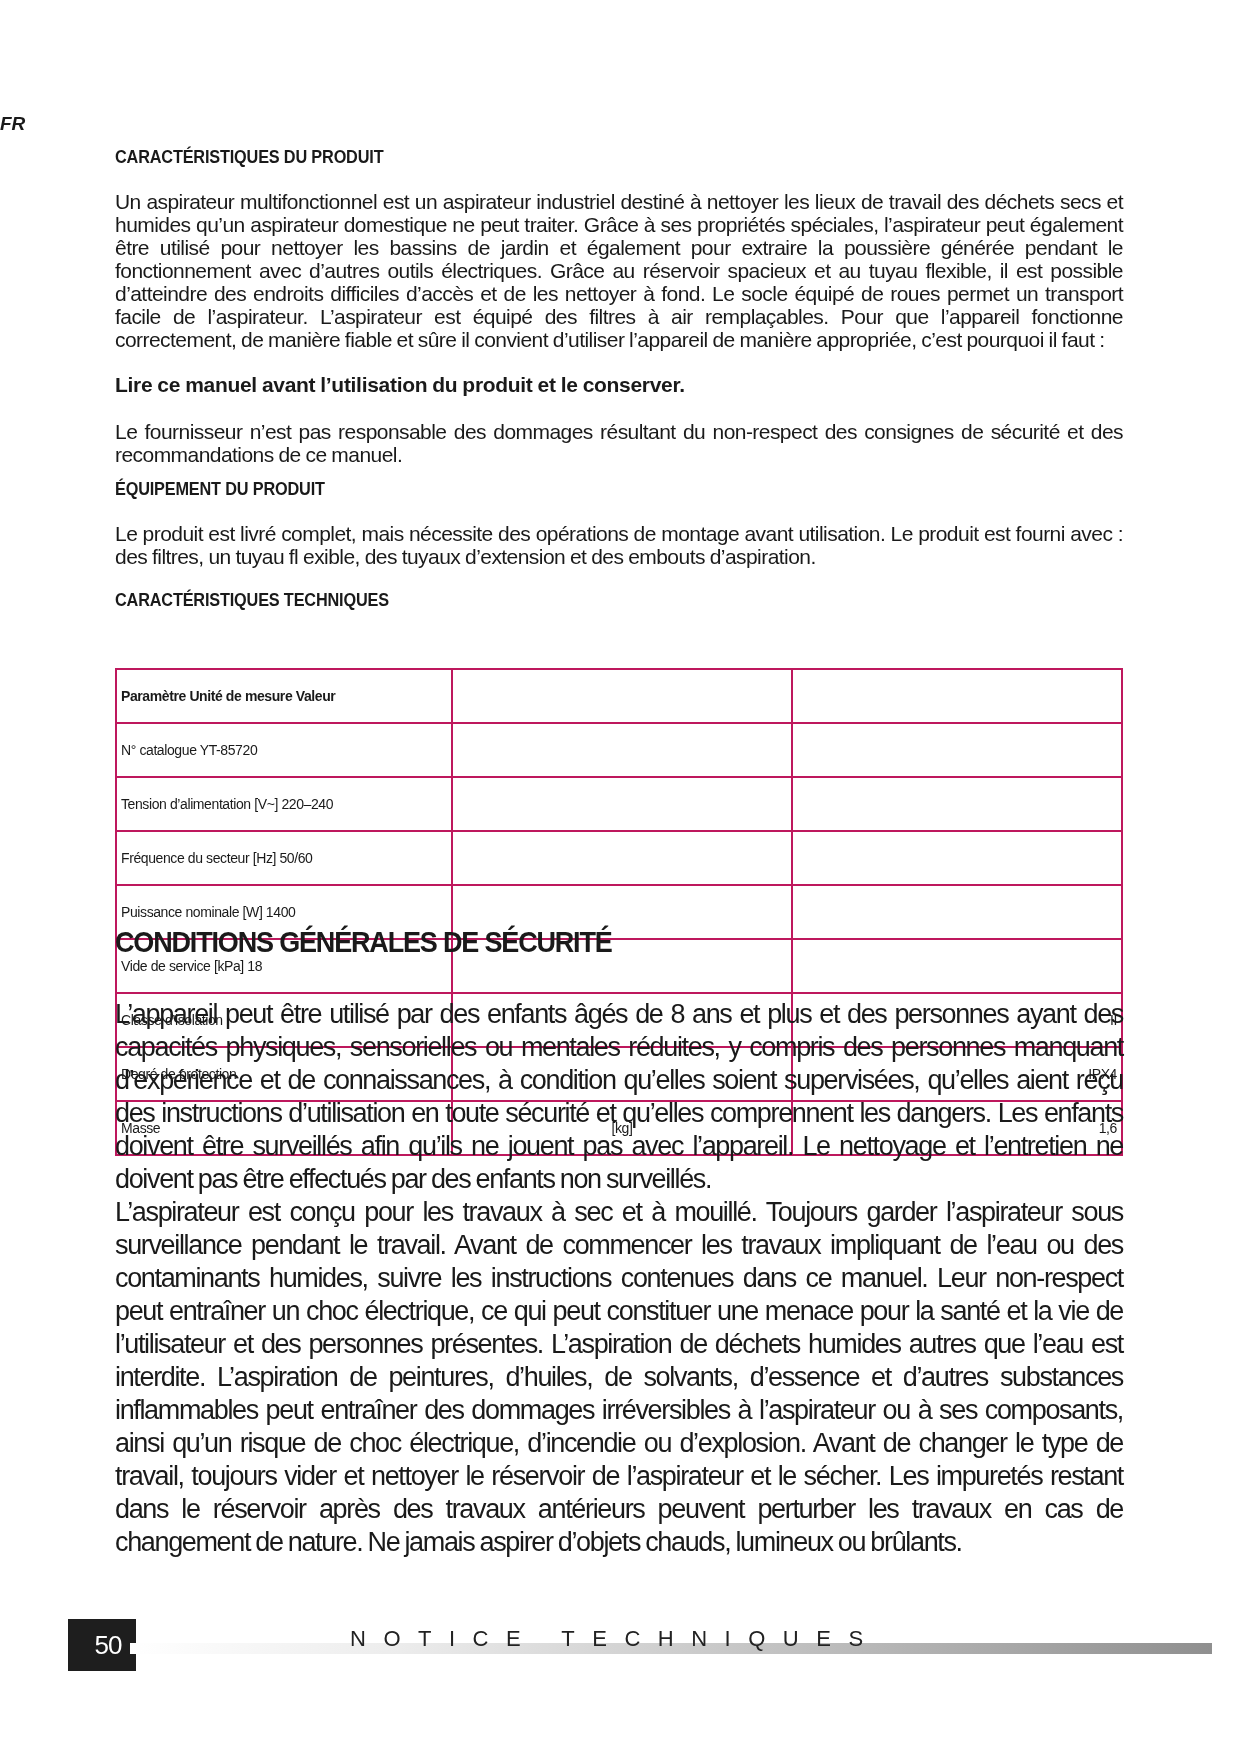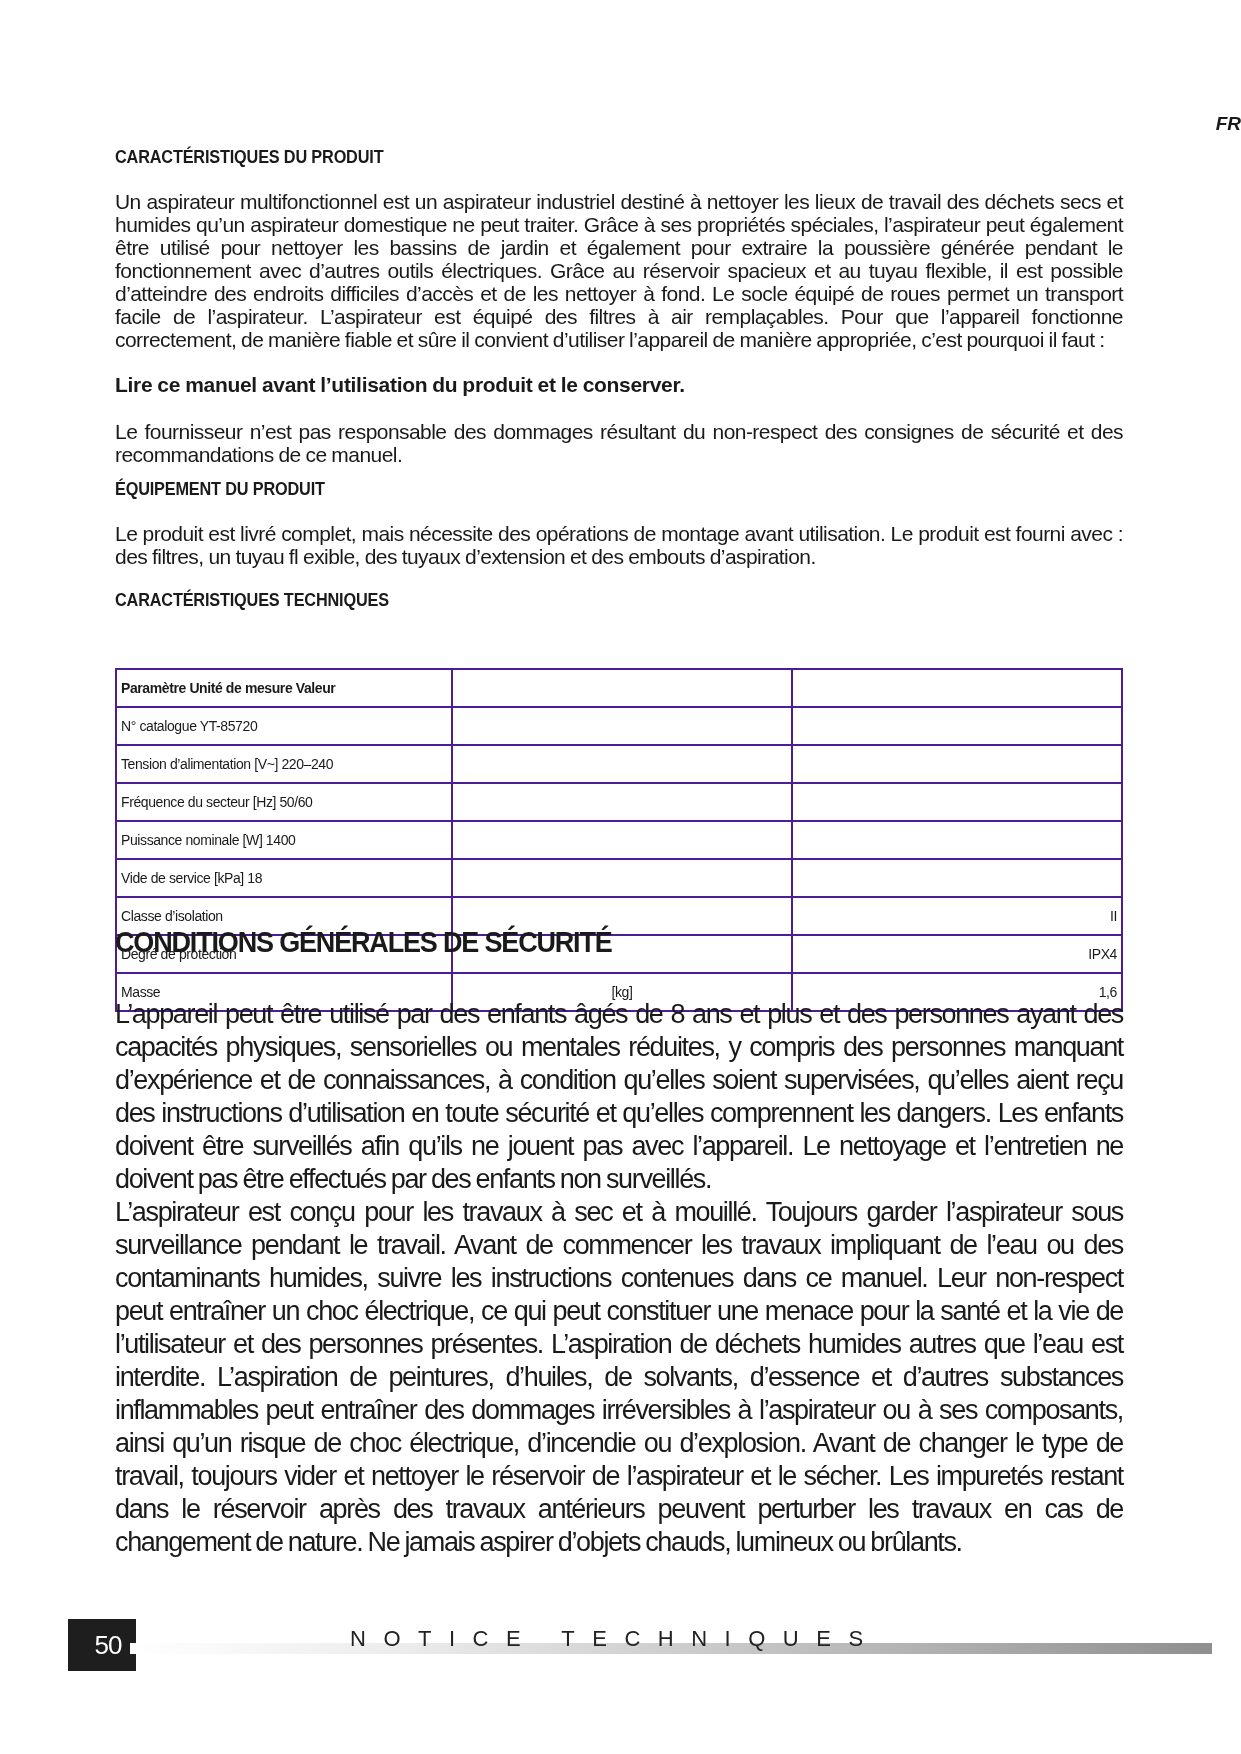--- a/index.html
+++ b/index.html
@@ -1,21 +1,21 @@
 <!DOCTYPE html>
 <html><head>
 <meta charset="utf-8">
 <style>
   html, body { margin: 0; padding: 0; }
   body {
     width: 1241px; height: 1754px; background: #ffffff; position: relative;
     font-family: "Liberation Sans", sans-serif; color: #1a1a1a; overflow: hidden;
   }
   .lang {
-    position: absolute; left: 0; width: 1241px; top: 113px; text-align: right;
+    position: absolute; left: 0; width: 1241px; top: 113px; text-align: left;
     font-style: italic; font-weight: bold; font-size: 19px; letter-spacing: 0px;
   }
   .content { position: absolute; left: 115px; width: 1008px; top: 146px; }
   .h2 {
     font-weight: bold; font-size: 18.5px; margin: 0; transform: scaleX(0.88); transform-origin: left;
     white-space: nowrap; letter-spacing: -0.2px;
   }
   .p {
     font-size: 21px; line-height: 23px; margin: 0; text-align: justify;
     letter-spacing: -0.55px; word-spacing: -0.5px;
@@ -27,21 +27,21 @@
   #p-supplier { margin-top: 24px; }
   #h-equip { margin-top: 12px; }
   #p-equip { margin-top: 22px; }
   #h-tech { margin-top: 21px; }
 
   table.spec {
     position: absolute; left: 115px; top: 668px; width: 1008px;
     border-collapse: collapse; font-size: 14px; letter-spacing: -0.4px;
   }
   table.spec td {
-    border: 2px solid #4c1d95; height: 20px; padding: 8px 4px; line-height: 20px;
+    border: 2px solid #be185d; height: 20px; padding: 16px 4px; line-height: 20px;
     white-space: nowrap; overflow: hidden; margin-left: 26px;
   }
   table.spec td.c1 { width: 326px; }
   table.spec td.c2 { width: 330px; text-align: center; }
   table.spec td.c3 { text-align: right; }
   table.spec tr.head td.c1 { font-weight: bold; }
 
   .h1 {
     position: absolute; left: 115px; top: 925px; font-weight: bold; font-size: 30px;
     letter-spacing: -1.3px; transform: scaleX(0.9); transform-origin: left; white-space: nowrap; margin: 0;

